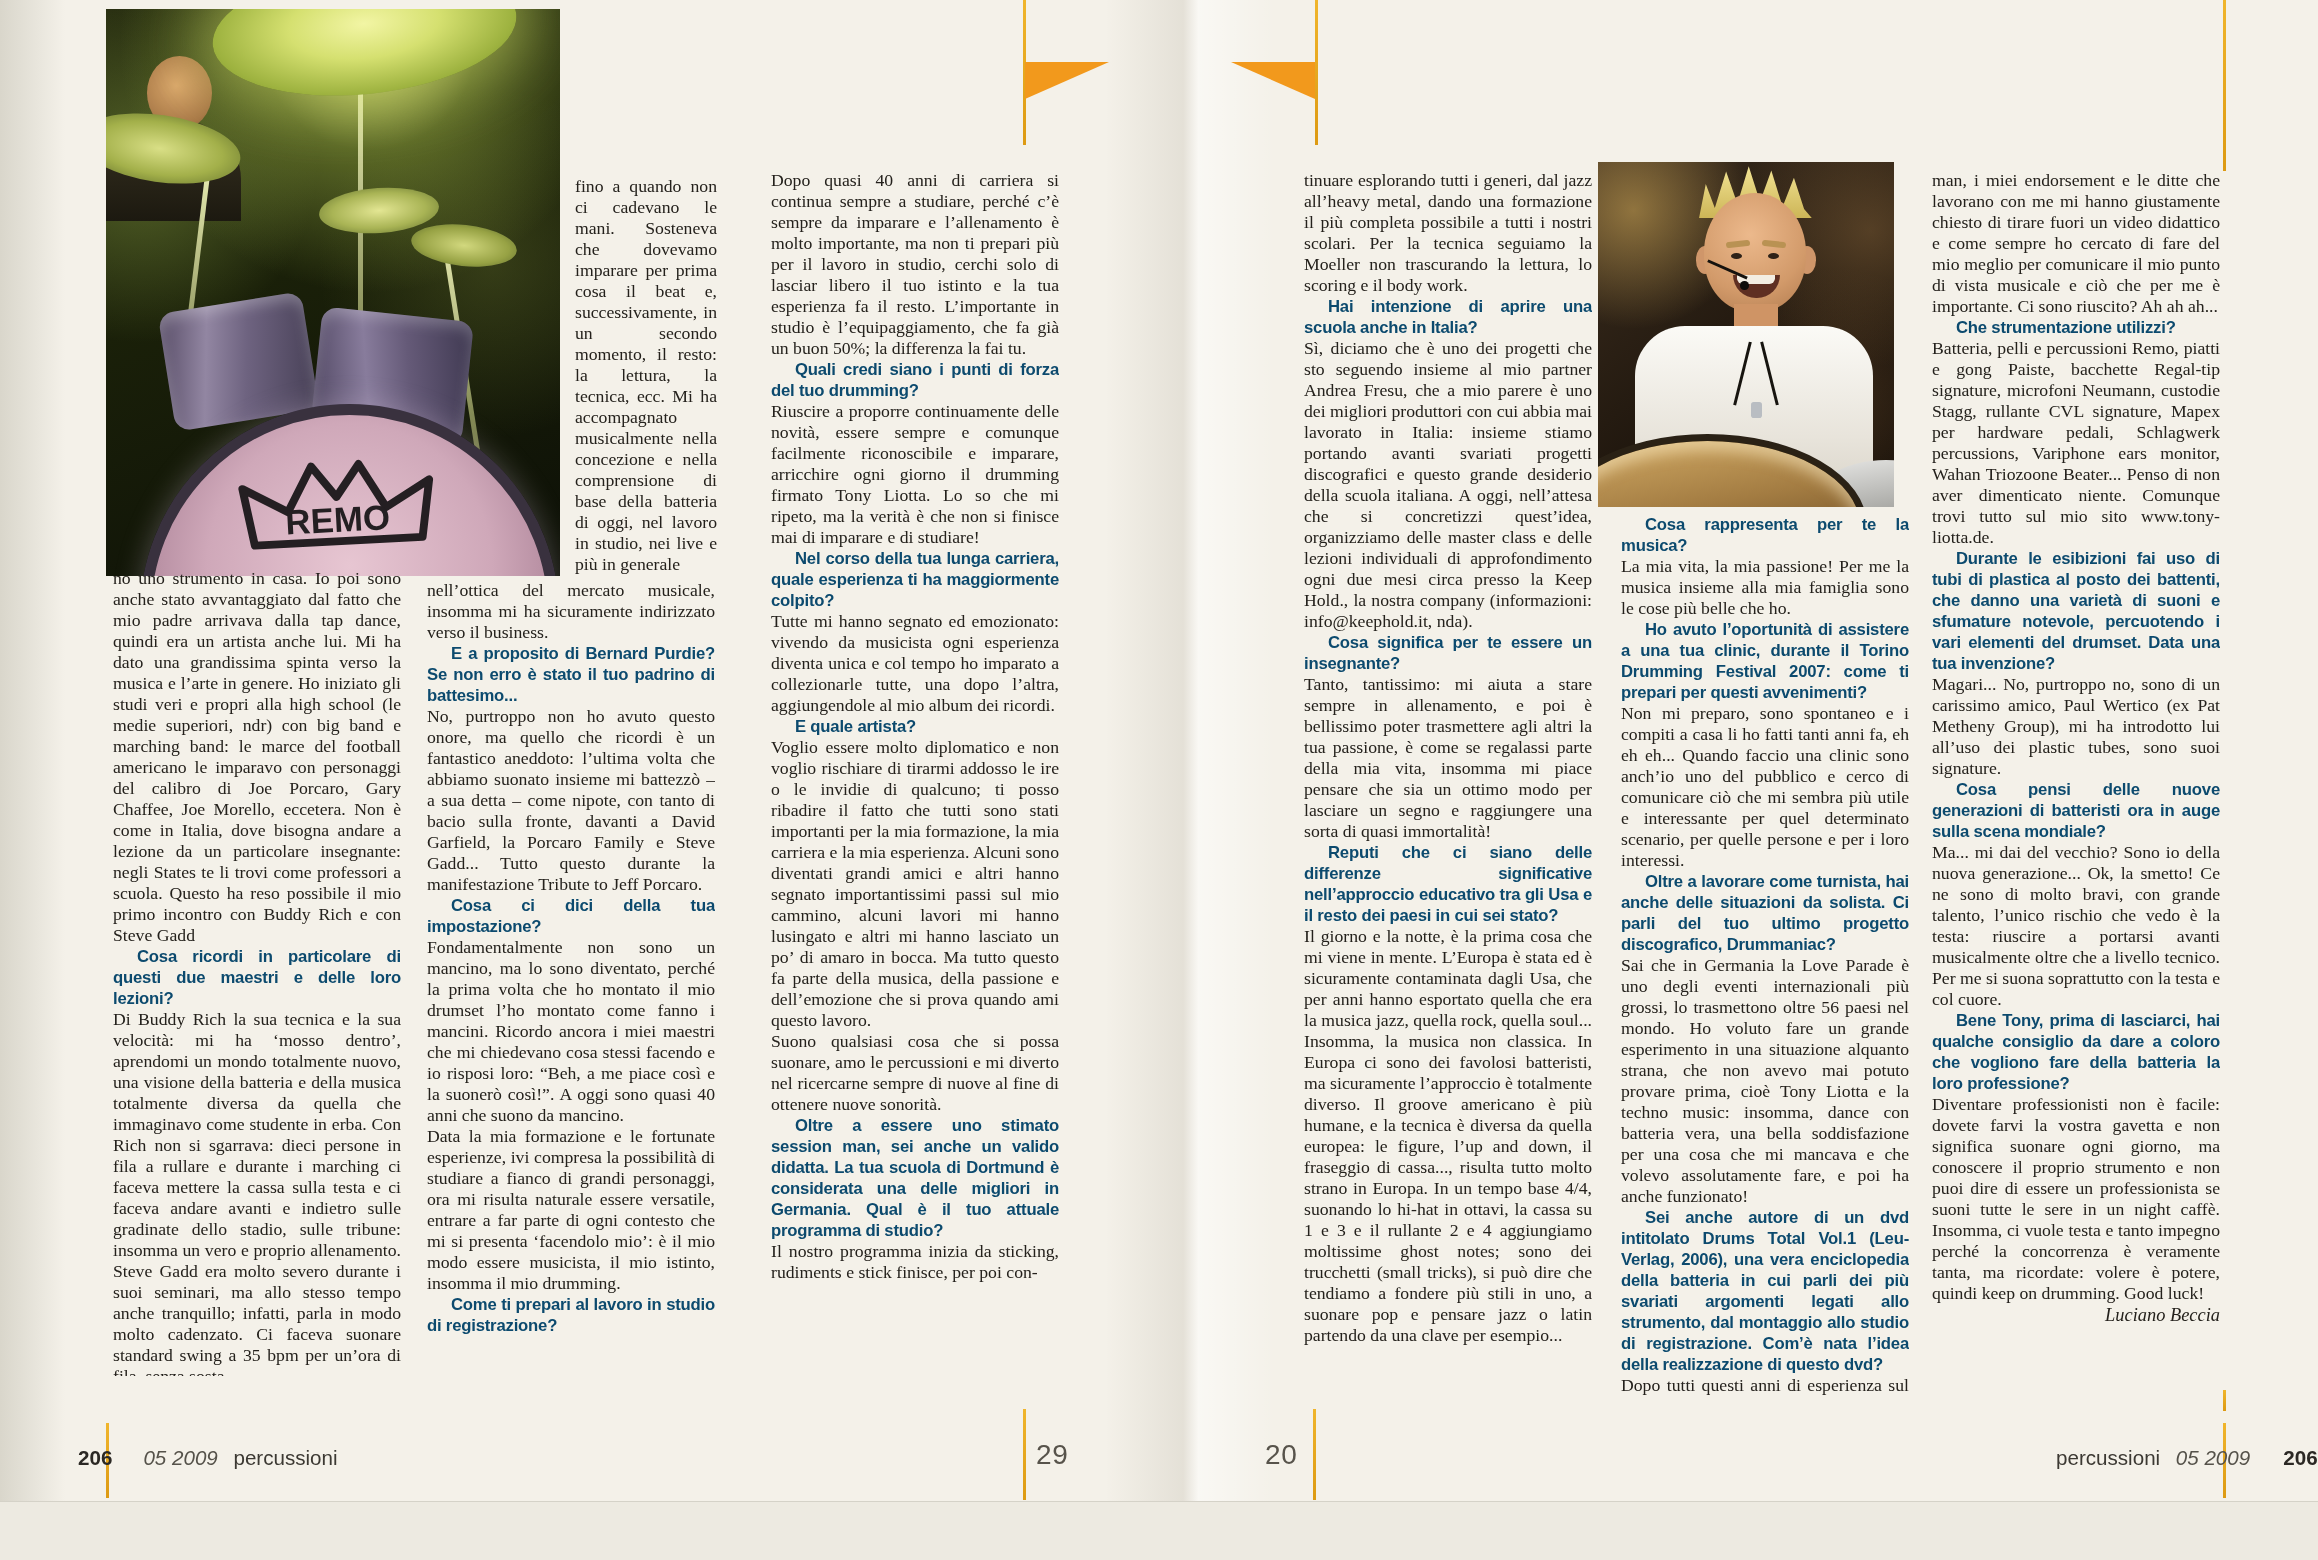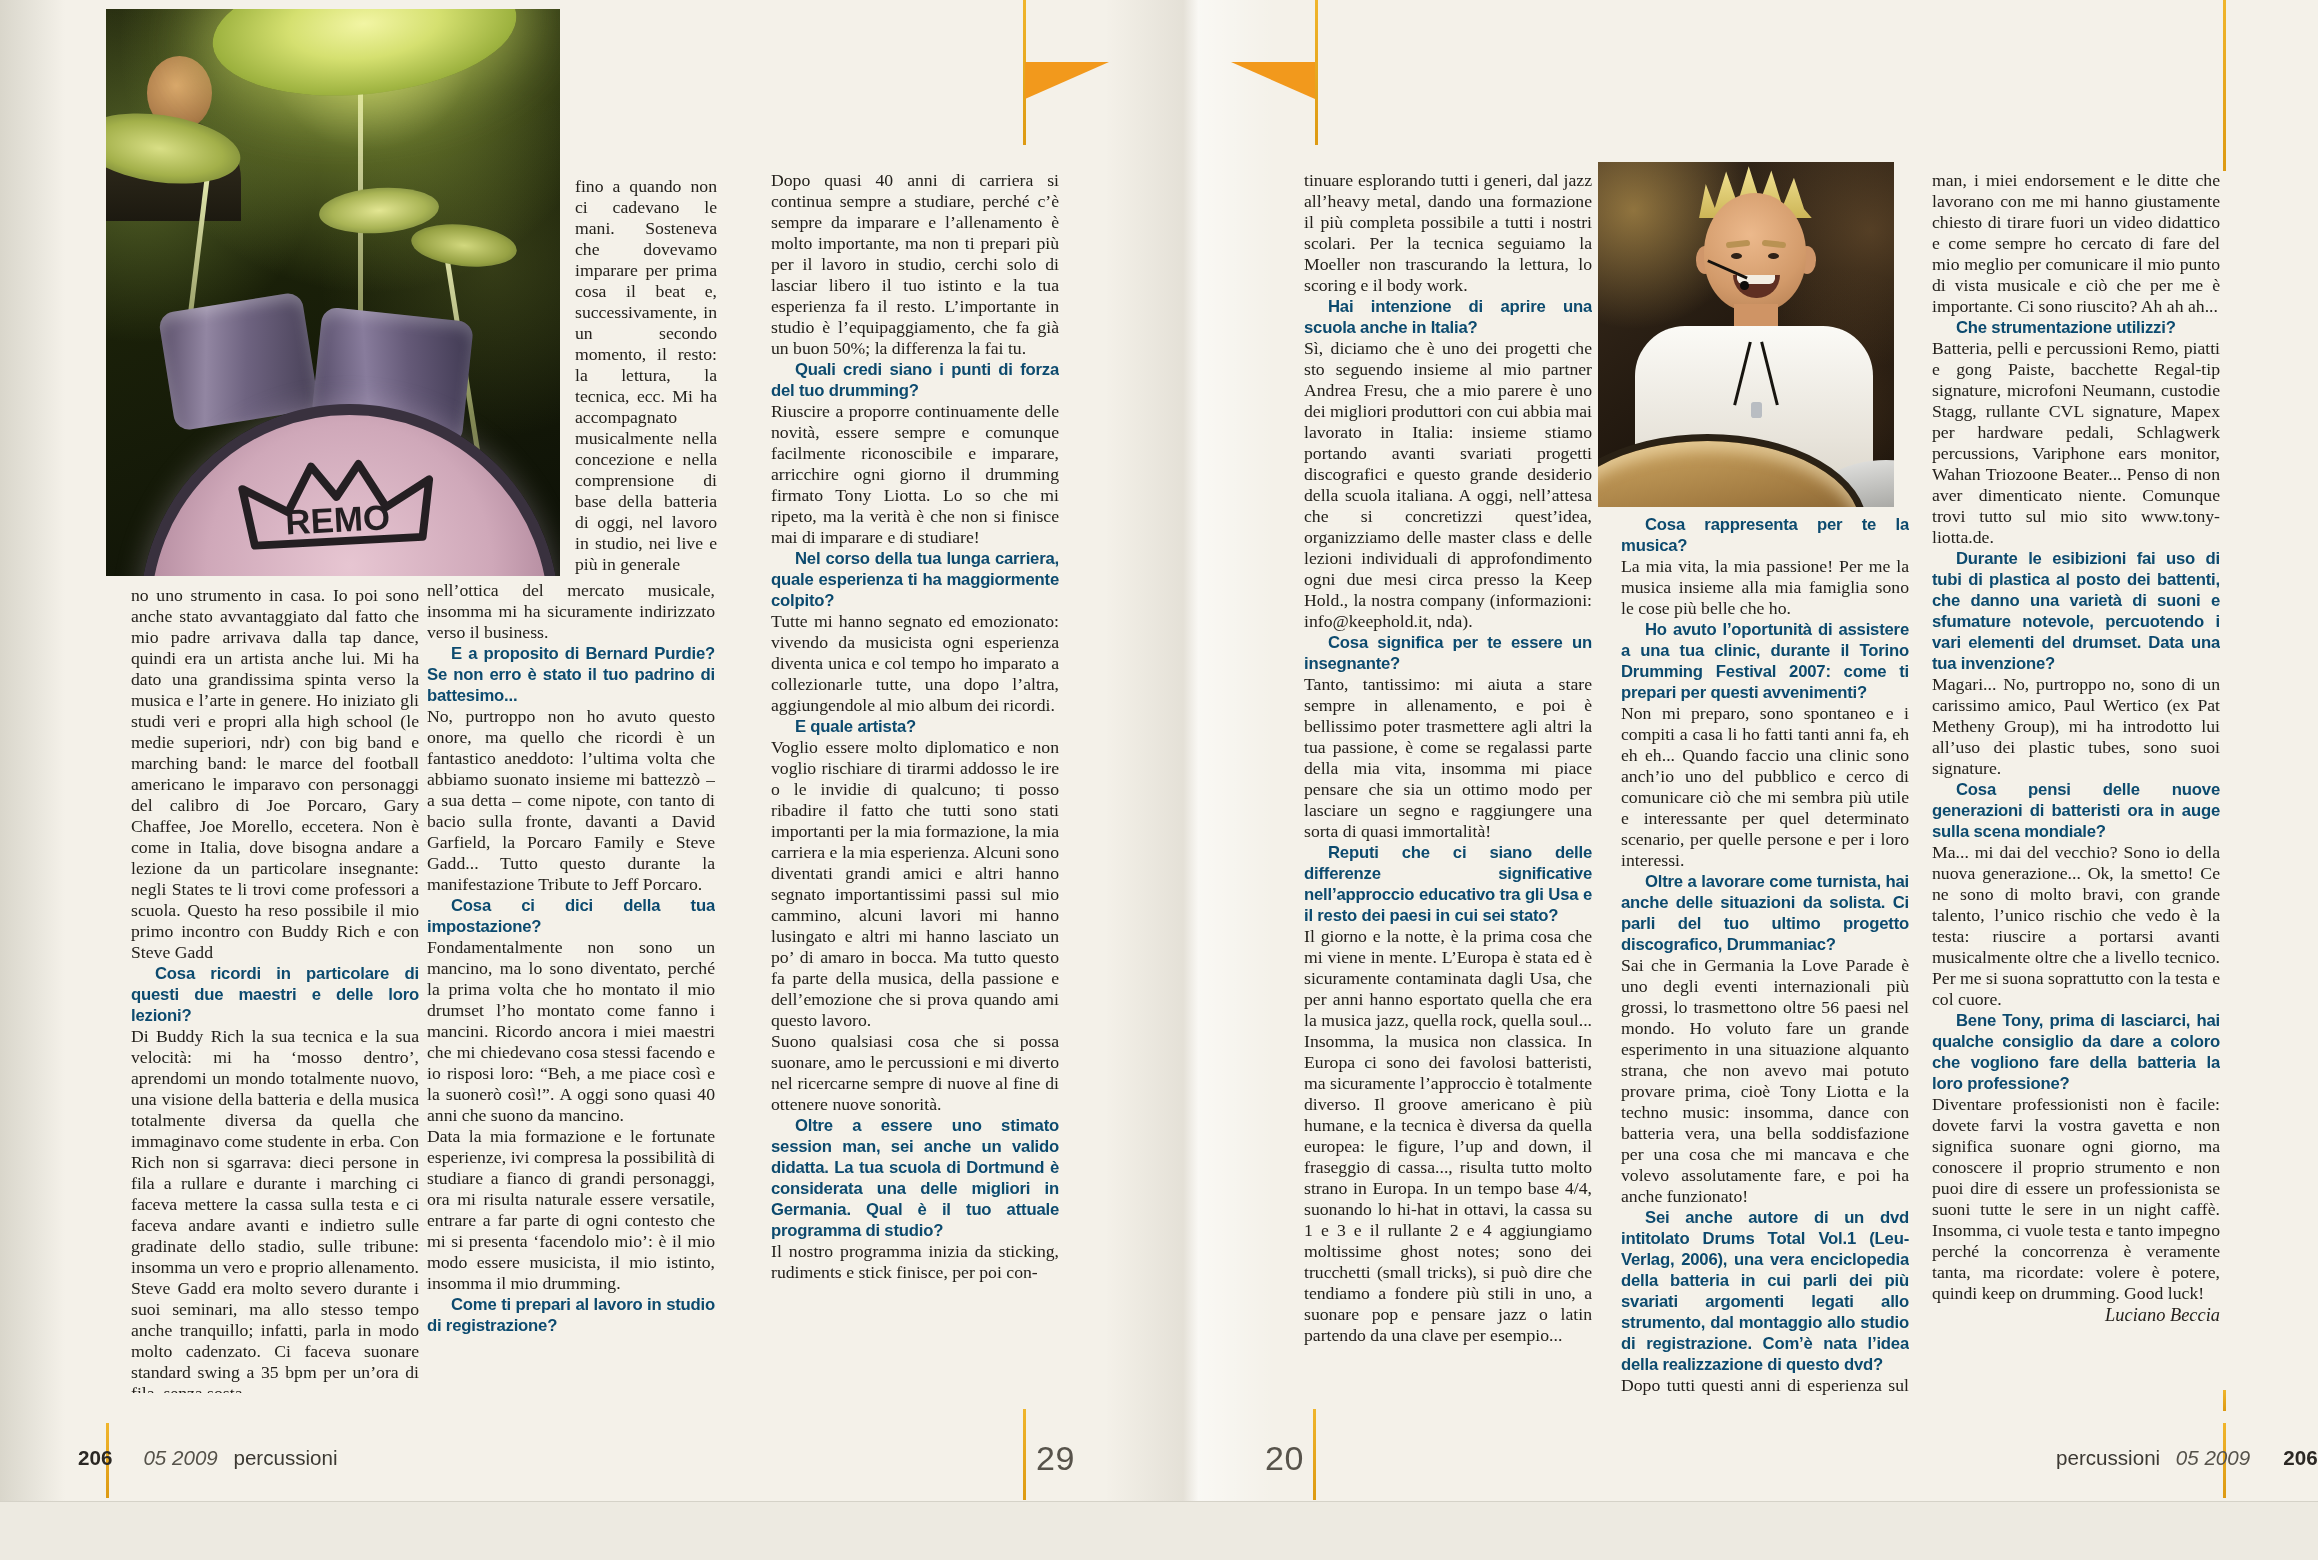--- a/index.html
+++ b/index.html
@@ -29,21 +29,21 @@
   .col p.q{font-family:"Liberation Sans", sans-serif;font-weight:700;
     font-size:16.7px;line-height:21px;text-indent:24px;letter-spacing:-0.2px;color:#0c4a6e;}
   .col p.byline{text-align:right;font-weight:400;font-style:italic;font-size:18.4px;padding-top:1.4px;}
   
   .footer{position:absolute;top:1446px;display:flex;align-items:center;
     font-family:"Liberation Sans", sans-serif;font-size:20.6px;color:#3c3933;}
   .footer .bold{font-weight:700;color:#2b2824;}
   .footer .issue{font-style:italic;color:#55524a;}
   .footer span{display:inline-block;}
   .pagenum{position:absolute;font-family:"Liberation Sans", sans-serif;
-    font-size:34px;color:#57534b;letter-spacing:0.7px;}
+    font-size:28px;color:#57534b;letter-spacing:0.7px;}
   
   .photo-stage{position:absolute;left:106px;top:8.5px;width:454px;height:567px;overflow:hidden;
     background:
       radial-gradient(circle at 58% 6%, rgba(222,233,120,0.9) 0%, rgba(140,160,60,0.55) 18%, rgba(0,0,0,0) 42%),
       radial-gradient(circle at 8% 28%, rgba(120,140,58,0.6) 0%, rgba(0,0,0,0) 30%),
       radial-gradient(circle at 85% 45%, rgba(110,120,50,0.35) 0%, rgba(0,0,0,0) 35%),
       linear-gradient(160deg,#262c10 0%,#1a2009 45%,#0d1007 100%);}
   .ph{position:absolute;}
   .cym{border-radius:50%;}
   .cym-big{left:106px;top:-43px;width:305px;height:128px;transform:rotate(-6deg);
@@ -145,21 +145,21 @@
     <div class="ph tom tom2"></div>
     <div class="ph kick"></div>
     <div class="ph remo-wrap">
       <svg viewBox="0 0 130 74" width="206" height="120">
         <path d="M12 58 L6 22 L34 38 L50 10 L65 30 L80 10 L96 38 L124 22 L118 58 Z" fill="none" stroke="#241f22" stroke-width="5" stroke-linejoin="round"></path>
         <text x="65" y="52" text-anchor="middle" font-family="Liberation Sans, sans-serif" font-size="22" font-weight="bold" fill="#241f22">REMO</text>
       </svg>
     </div>
   </div>
 
-  <div class="col" style="left:113px;top:585px;width:288px;height:808px;margin-left:18px;">
+  <div class="col" style="left:113px;top:568px;width:288px;height:808px;">
       <p class="a">no uno strumento in casa. Io poi sono anche stato avvantaggiato dal fatto che mio padre arrivava dalla tap dance, quindi era un artista anche lui. Mi ha dato una grandissima spinta verso la musica e l’arte in genere. Ho iniziato gli studi veri e propri alla high school (le medie superiori, ndr) con big band e marching band: le marce del football americano le imparavo con personaggi del calibro di Joe Porcaro, Gary Chaffee, Joe Morello, eccetera. Non è come in Italia, dove bisogna andare a lezione da un particolare insegnante: negli States te li trovi come professori a scuola. Questo ha reso possibile il mio primo incontro con Buddy Rich e con Steve Gadd</p>
       <p class="q">Cosa ricordi in particolare di questi due maestri e delle loro lezioni?</p>
       <p class="a">Di Buddy Rich la sua tecnica e la sua velocità: mi ha ‘mosso dentro’, aprendomi un mondo totalmente nuovo, una visione della batteria e della musica totalmente diversa da quella che immaginavo come studente in erba. Con Rich non si sgarrava: dieci persone in fila a rullare e durante i marching ci faceva mettere la cassa sulla testa e ci faceva andare avanti e indietro sulle gradinate dello stadio, sulle tribune: insomma un vero e proprio allenamento. Steve Gadd era molto severo durante i suoi seminari, ma allo stesso tempo anche tranquillo; infatti, parla in modo molto cadenzato. Ci faceva suonare standard swing a 35 bpm per un’ora di fila, senza sosta</p>
     </div>
   <div class="col" style="left:575px;top:176px;width:142px;height:401px;">
       <p class="a">fino a quando non ci cadevano le mani. Sosteneva che dovevamo imparare per prima cosa il beat e, successivamente, in un secondo momento, il resto: la lettura, la tecnica, ecc. Mi ha accompagnato musicalmente nella concezione e nella comprensione di base della batteria di oggi, nel lavoro in studio, nei live e più in generale</p>
     </div>
   <div class="col" style="left:427px;top:580px;width:288px;height:815px;">
       <p class="a">nell’ottica del mercato musicale, insomma mi ha sicuramente indirizzato verso il business.</p>
       <p class="q">E a proposito di Bernard Purdie? Se non erro è stato il tuo padrino di battesimo...</p>

